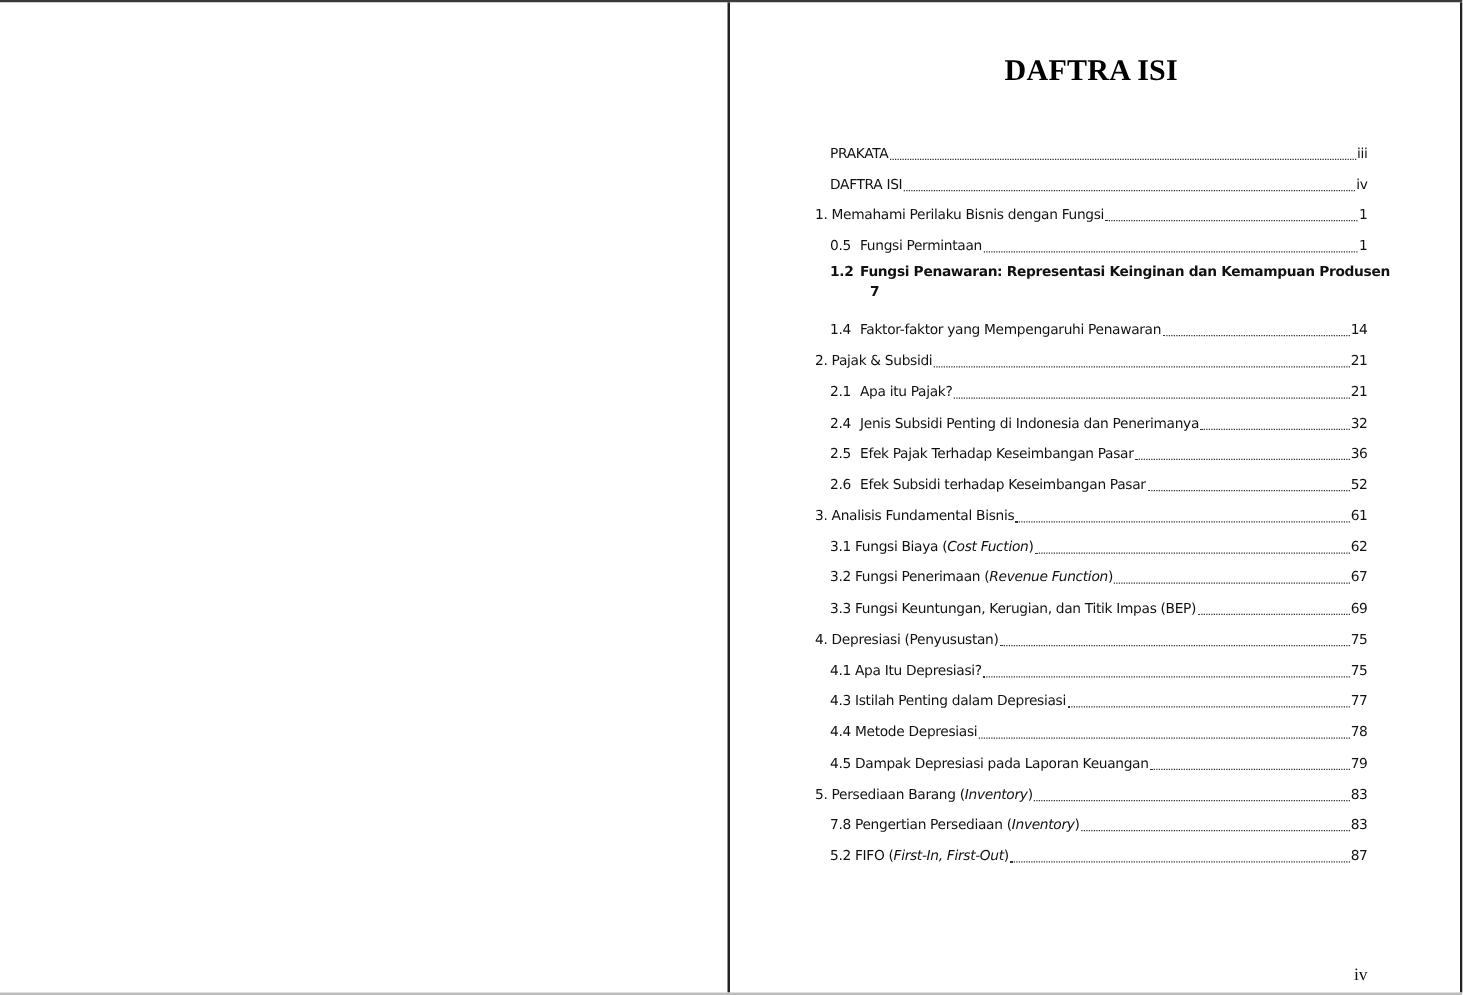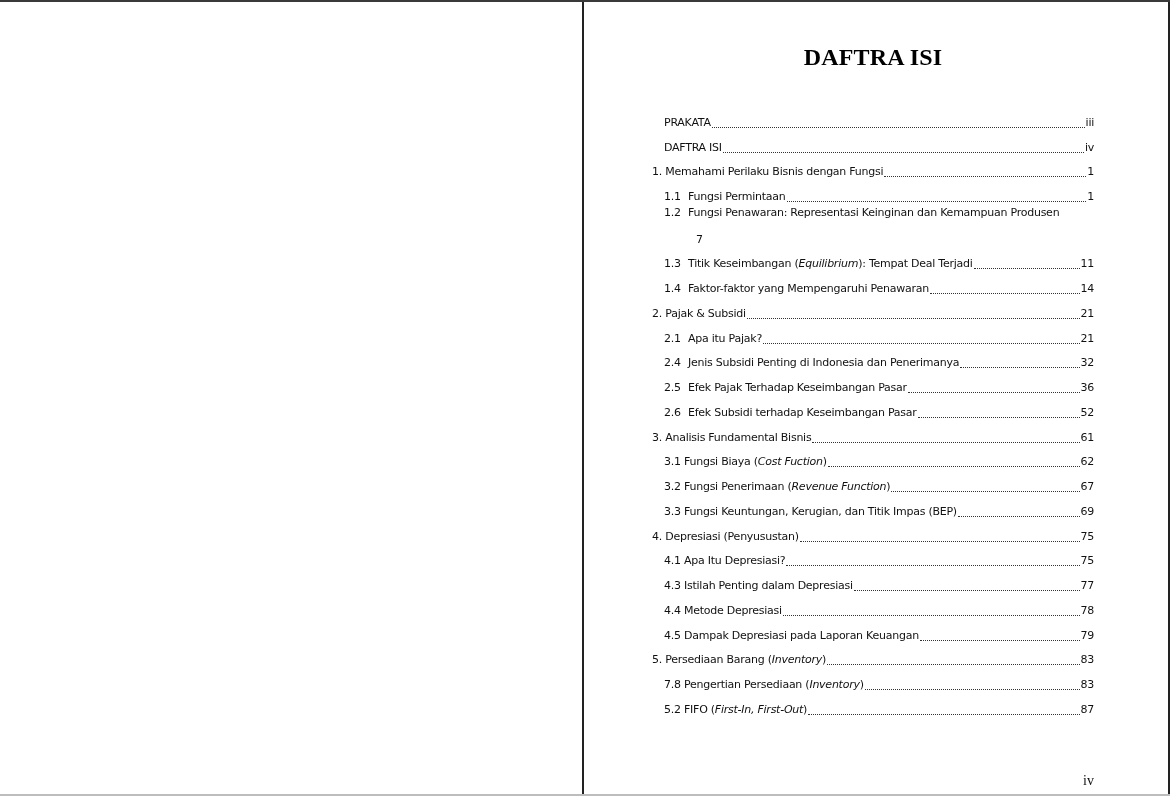--- a/index.html
+++ b/index.html
@@ -84,21 +84,22 @@
       height: 24.75px;
       line-height: 16px;
       white-space: nowrap;
     }
     .toc-row.level-0 { padding-left: 0; }
     .toc-row.level-1 { padding-left: 12px; }
     .toc-row.wrap {
       height: 42.5px;
       flex-direction: column;
       align-items: flex-start;
-      justify-content: space-between;
+      justify-content: center;
+      font-weight: bold;
     }
     .toc-text { flex: 0 0 auto; }
     .toc-text em { font-style: italic; }
     .toc-leader {
       flex: 1 1 auto;
       margin: 0 1px 3px 1px;
       border-bottom: 1px dotted #333333;
       height: 1px;
       min-width: 10px;
     }
@@ -136,34 +137,29 @@
           <span class="toc-text"><span>DAFTRA ISI </span></span>
           <span class="toc-leader"></span>
           <span class="toc-page">iv</span>
         </div>
         <div class="toc-row level-0">
           <span class="toc-text"><span class="">1. </span><span>Memahami Perilaku Bisnis dengan Fungsi</span></span>
           <span class="toc-leader"></span>
           <span class="toc-page">1</span>
         </div>
         <div class="toc-row level-1">
-          <span class="toc-text"><span class="sec-num">1.1</span><span>Fungsi Permintaan</span></span>
+          <span class="toc-text"><span class="sec-num">0.5</span><span>Fungsi Permintaan</span></span>
           <span class="toc-leader"></span>
           <span class="toc-page">1</span>
         </div>
         <div class="toc-row level-1 wrap">
           <span class="toc-text wrap-line"><span class="sec-num">1.2</span><span>Fungsi Penawaran: Representasi Keinginan dan Kemampuan Produsen</span></span>
           <span class="wrap-page">7</span>
         </div>
         <div class="toc-row level-1">
-          <span class="toc-text"><span class="sec-num">1.3</span><span>Titik Keseimbangan (</span><em>Equilibrium</em><span>): Tempat Deal Terjadi</span></span>
-          <span class="toc-leader"></span>
-          <span class="toc-page">11</span>
-        </div>
-        <div class="toc-row level-1">
           <span class="toc-text"><span class="sec-num">1.4</span><span>Faktor-faktor yang Mempengaruhi Penawaran </span></span>
           <span class="toc-leader"></span>
           <span class="toc-page">14</span>
         </div>
         <div class="toc-row level-0">
           <span class="toc-text"><span class="">2. </span><span>Pajak &amp; Subsidi </span></span>
           <span class="toc-leader"></span>
           <span class="toc-page">21</span>
         </div>
         <div class="toc-row level-1">

